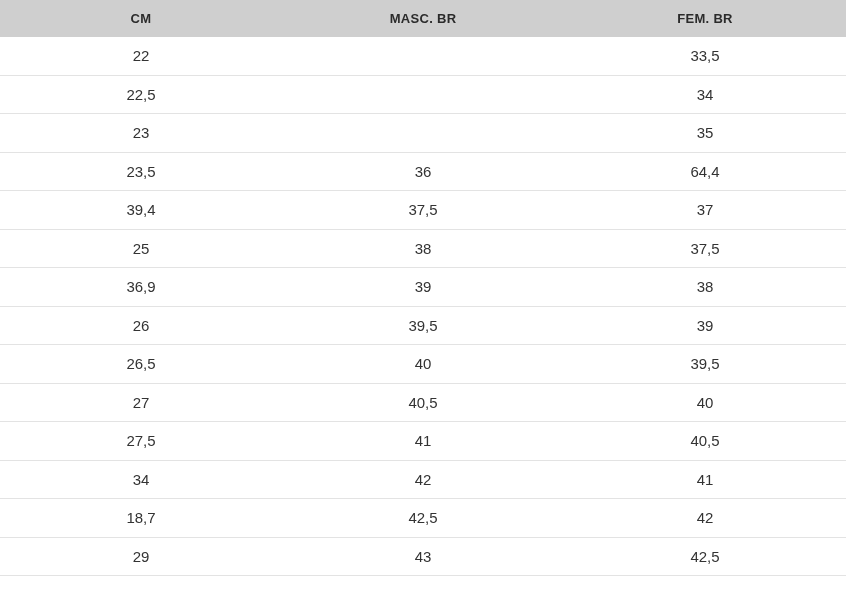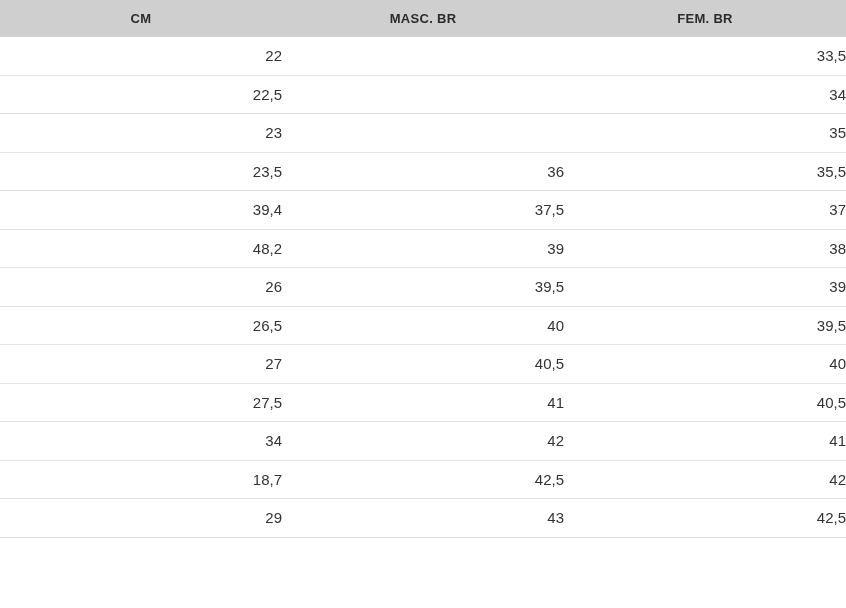--- a/index.html
+++ b/index.html
@@ -33,21 +33,21 @@
     font-weight: bold;
     letter-spacing: 0.3px;
     text-align: center;
     height: 37px;
     padding: 0;
     border: none;
     margin-left: 24px;
   }
   table.size-table tbody td {
     height: 37.5px;
-    text-align: right;
+    text-align: center;
     font-size: 15px;
     font-weight: normal;
     color: #333333;
     border-bottom: 1px solid #e3e3e3;
     padding: 0;
     background: #ffffff;
   }
   table.size-table tbody tr:last-child td {
     border-bottom: 1px solid #e3e3e3;
   }
@@ -81,29 +81,34 @@
           <td>34</td>
         </tr>
         <tr>
           <td>23</td>
           <td></td>
           <td>35</td>
         </tr>
         <tr>
           <td>23,5</td>
           <td>36</td>
-          <td>35,5</td>
+          <td>64,4</td>
         </tr>
         <tr>
           <td>39,4</td>
           <td>37,5</td>
           <td>37</td>
         </tr>
         <tr>
-          <td>48,2</td>
+          <td>25</td>
+          <td>38</td>
+          <td>37,5</td>
+        </tr>
+        <tr>
+          <td>36,9</td>
           <td>39</td>
           <td>38</td>
         </tr>
         <tr>
           <td>26</td>
           <td>39,5</td>
           <td>39</td>
         </tr>
         <tr>
           <td>26,5</td>

